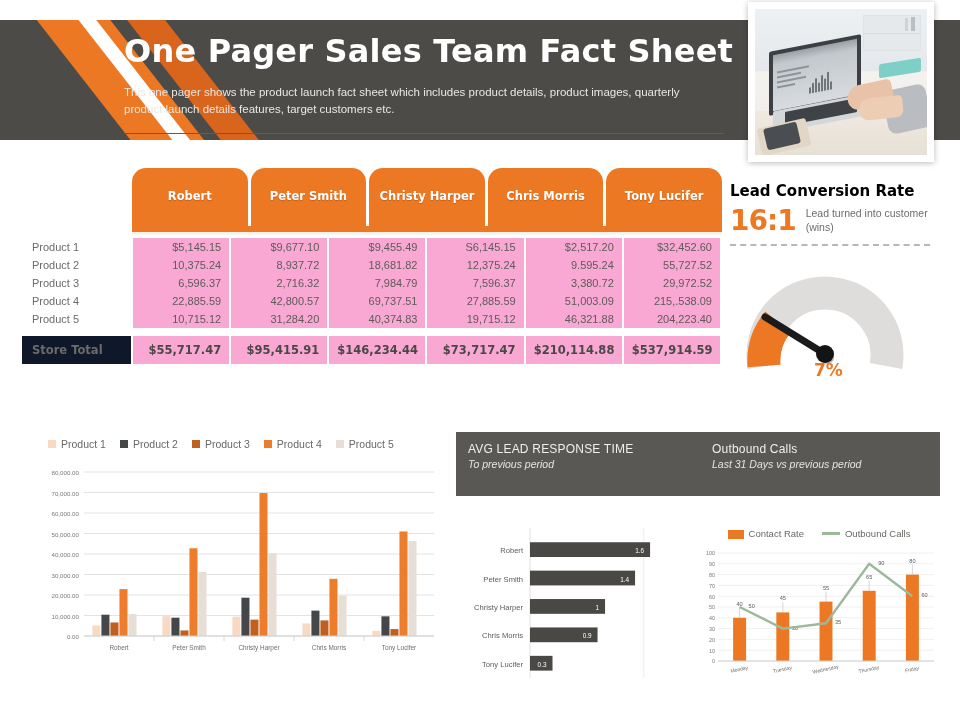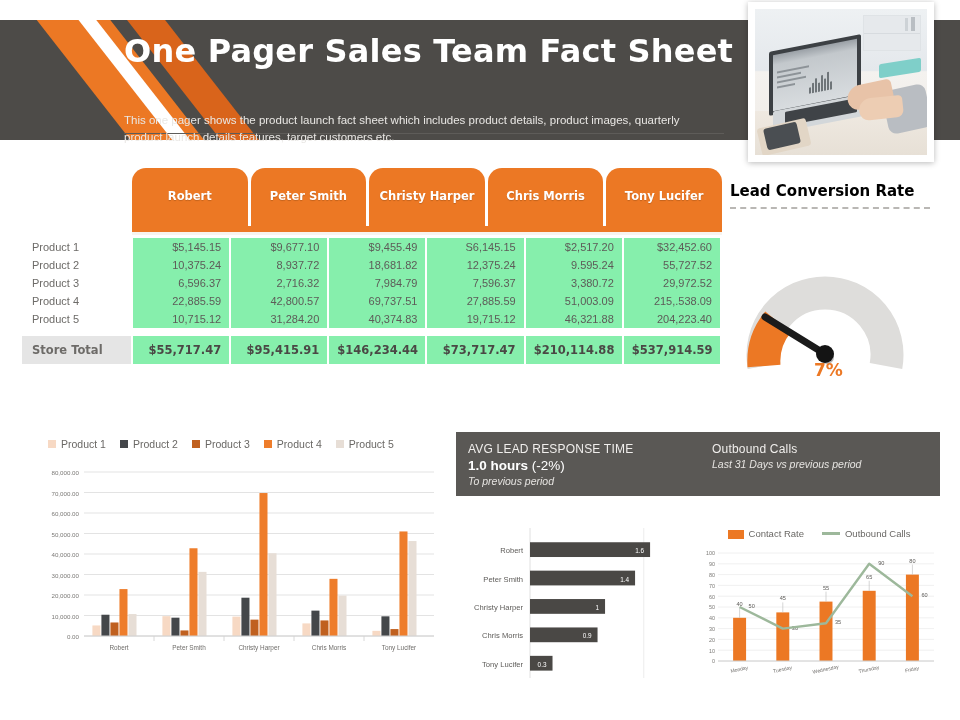--- a/index.html
+++ b/index.html
@@ -17,21 +17,21 @@
   .ribbon-white{left:16px;top:-80px;width:14px;height:300px;transform:rotate(-38deg);background:#ffffff;}
   .hdr-divider{position:absolute;left:124px;bottom:6px;width:600px;height:1px;background:#5e5c59;}
 
   .title{
     position:absolute;left:124px;top:34px;width:640px;
     font-size:32px;font-weight:bold;color:#ffffff;letter-spacing:.2px;
     font-family:"DejaVu Sans", sans-serif;line-height:1.1;
   }
   .subtitle{
     position:absolute;left:124px;top:84px;width:580px;
-    font-size:11.5px;color:#e9e7e4;line-height:1.45;margin-top:28px;
+    font-size:11.5px;color:#e9e7e4;line-height:1.45;
   }
 
   
   .photo-frame{
     position:absolute;left:748px;top:2px;width:186px;height:160px;background:#fff;
     box-shadow:0 1px 6px rgba(0,0,0,.28);padding:7px;box-sizing:border-box;
   }
   .photo{position:relative;width:100%;height:100%;overflow:hidden;background:#eef1f3;}
   .ph-wall{position:absolute;inset:0;background:linear-gradient(180deg,#eef1f3 0%,#e4e8ec 42%,#f4f2ef 43%,#efebe6 100%);}
   .ph-shelf{position:absolute;right:6px;top:6px;width:56px;height:34px;background:#e6e9ec;border:1px solid #dfe3e6;}
@@ -76,26 +76,26 @@
     text-shadow:0 1px 1px rgba(0,0,0,.18);
   }
   .tab-underbar{position:absolute;left:110px;top:58px;width:590px;height:9px;background:#ec7824;}
   .tab-underbar:after{content:"";position:absolute;left:0;right:0;bottom:0;height:3px;background:#f7f4f0;}
 
   table.data{
     position:absolute;left:0;top:70px;width:700px;border-collapse:collapse;table-layout:fixed;
   }
   table.data td{font-size:11px;padding:3px 8px;color:#5d5b58;}
   table.data td.lbl{width:110px;text-align:left;padding-left:10px;color:#6d6b68;}
-  table.data td.num{text-align:right;background:#86efac;border-left:2px solid #ffffff;border-right:2px solid #ffffff;}
+  table.data td.num{text-align:right;background:#f9a8d4;border-left:2px solid #ffffff;border-right:2px solid #ffffff;}
   tr.total td{
     background:#fae2d2;font-weight:bold;color:#4a4845;font-size:11.5px;padding-top:7px;padding-bottom:7px;
     font-family:"DejaVu Sans",sans-serif;
   }
-  tr.total td.lbl{background:#e5e5e5;}
+  tr.total td.lbl{background:#0f172a;}
   tr.spacer td{height:8px;padding:0;background:transparent;}
 
   
   .gauge-panel{position:absolute;left:730px;top:182px;width:212px;height:220px;}
   .g-title{font-size:15px;font-weight:bold;color:#000000;font-family:"DejaVu Sans",sans-serif;}
   .g-row{display:flex;align-items:center;gap:10px;margin-top:4px;}
   .g-ratio{font-size:28px;font-weight:bold;color:#ec7824;font-family:"DejaVu Sans",sans-serif;letter-spacing:-1px;}
   .g-sub{font-size:10.5px;color:#6f6d6a;line-height:1.25;}
   .g-dash{margin-top:7px;border-top:2px dashed #b9b7b4;width:200px;}
   .gauge-svg{position:absolute;left:4px;top:72px;}
@@ -252,35 +252,38 @@
           <td class="num">$73,717.47</td>
           <td class="num">$210,114.88</td>
           <td class="num">$537,914.59</td>
         </tr>
       </tbody>
     </table>
   </div>
 
   <div class="gauge-panel">
     <div class="g-title">Lead Conversion Rate</div>
+    <div class="g-row">
+      <div class="g-ratio">16:1</div>
+      <div class="g-sub">Lead turned into customer (wins)</div>
+    </div>
     <div class="g-dash"></div>
     <svg class="gauge-svg" width="200" height="120" viewBox="0 0 200 120">
       <path d="M30 112 A62 62 0 1 1 152 112" fill="none" stroke="#dedddb" stroke-width="33" stroke-linecap="butt"></path>
       <path d="M30 112 A62 62 0 0 1 33 82" fill="none" stroke="#dedddb" stroke-width="33"></path>
       <path d="M30 112 A62 62 0 0 1 44 68" fill="none" stroke="#ec7824" stroke-width="33"></path>
       <line x1="91" y1="100" x2="31" y2="63" stroke="#1b1b1b" stroke-width="7" stroke-linecap="round"></line>
       <circle cx="93" cy="103" r="7" fill="#b3b3b3"></circle>
       <circle cx="91" cy="100" r="9" fill="#141414"></circle>
     </svg>
     <div class="g-pct">7%</div>
   </div>
 
   <div class="kpi kpi1">
     <div class="kpi-title">AVG LEAD RESPONSE TIME</div>
-    <div class="kpi-val"><span style="font-weight:bold">1.0 hours</span> <span>(-2%)</span></div>
     <div class="kpi-note">To previous period</div>
   </div>
   <div class="kpi kpi2">
     <div class="kpi-title">Outbound Calls</div>
     <div class="kpi-note">Last 31 Days vs previous period</div>
   </div>
 
   <div class="chart-left">
     <div class="legend">
       <span class="it">

